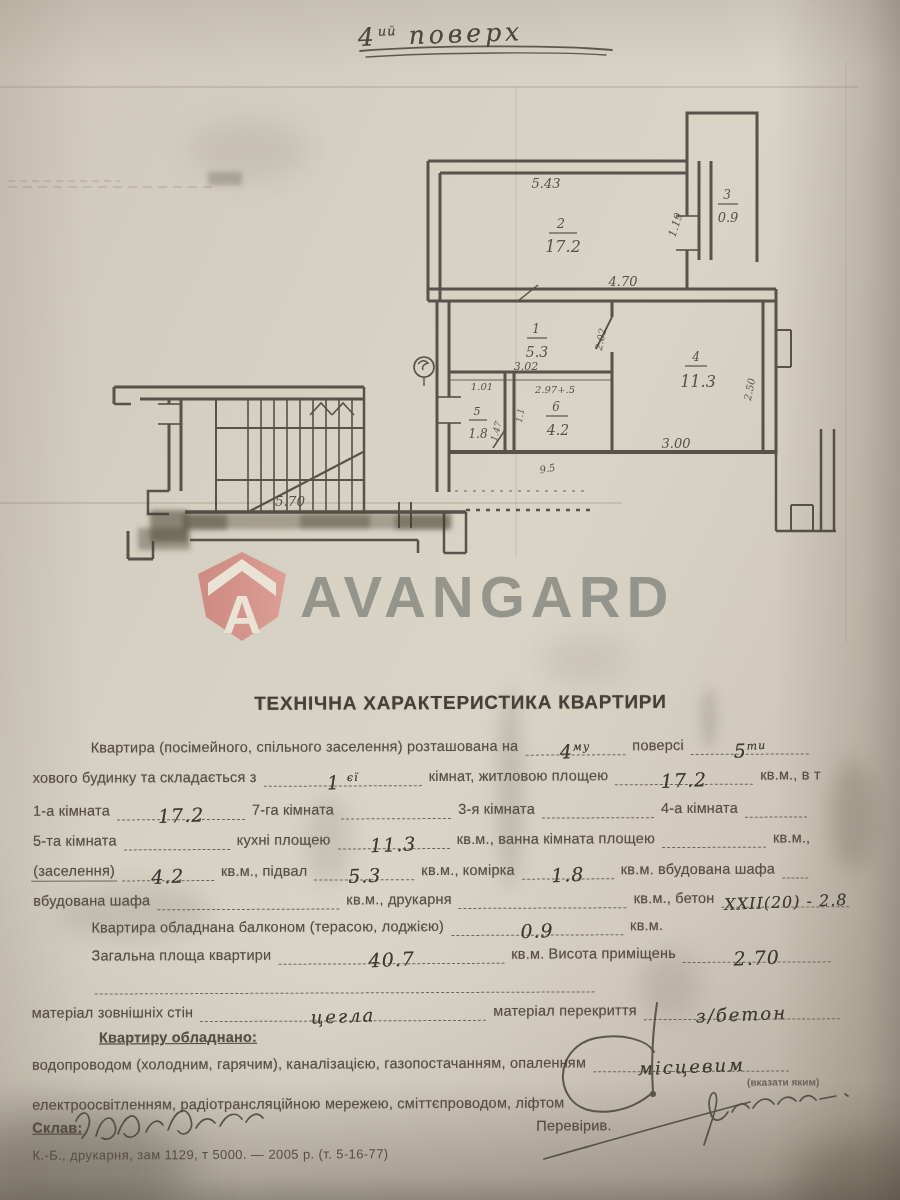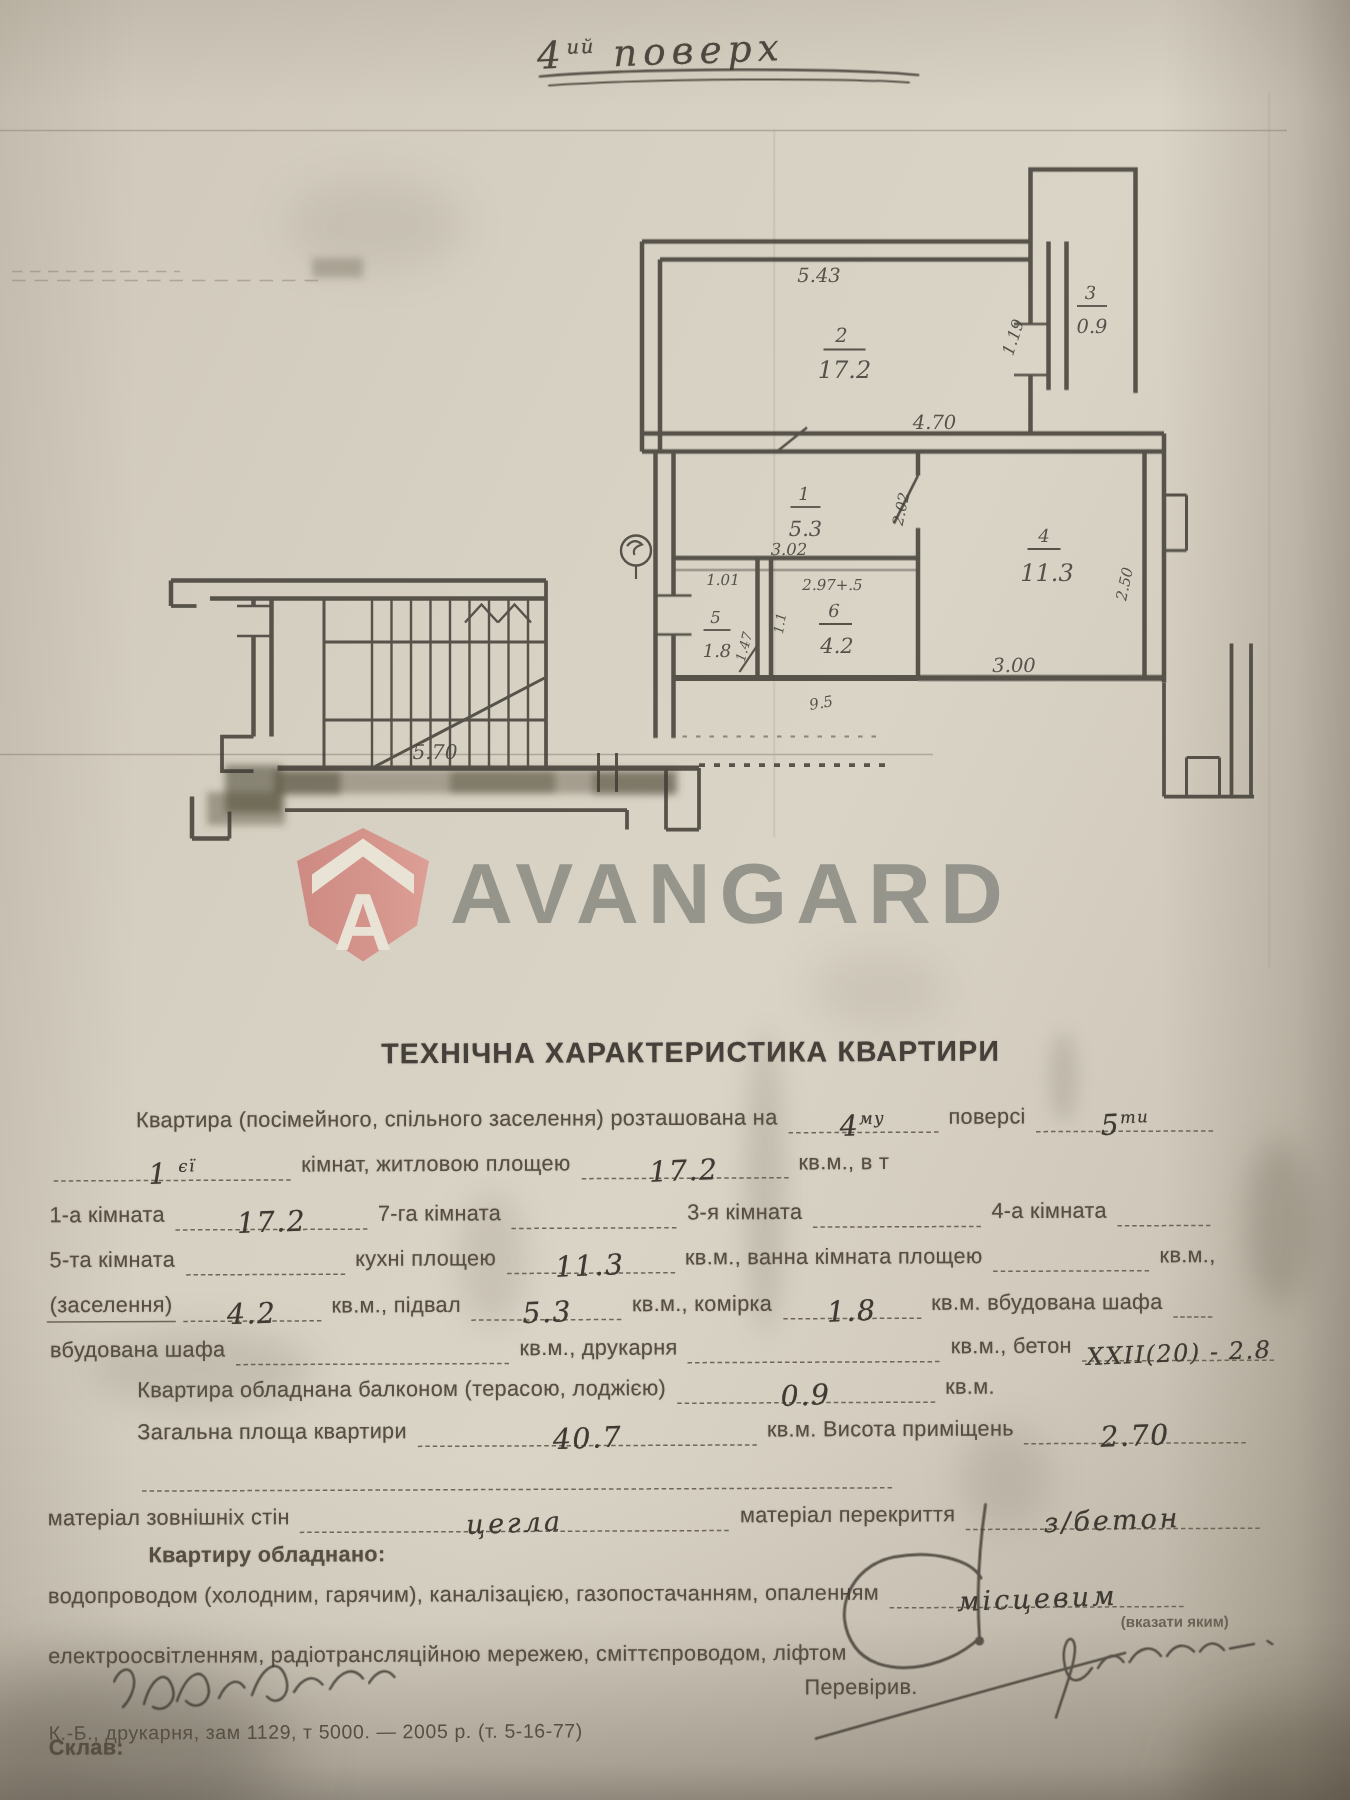--- a/index.html
+++ b/index.html
@@ -49,21 +49,21 @@
   }
   .hw sup{font-size:11px;}
   .hw.small{font-size:16px;}
   .hw.word{font-size:18px;letter-spacing:2px;}
   .form-title{
     position:absolute;left:20px;top:692px;width:880px;text-align:center;
     font-weight:bold;font-size:19px;letter-spacing:.8px;color:#45403a;
     text-shadow:0 0 1px rgba(80,72,60,.5);
   }
   .uword{border-bottom:1.6px solid #6e6758;}
-  .bold{font-weight:bold;}
+  .bold{font-weight:bold;text-decoration:underline;}
   .note-small{position:absolute;font-size:10px;color:#6a6355;font-weight:bold;}
   .footer-print{position:absolute;font-size:13px;color:#564f42;letter-spacing:.4px;}
 </style>
 </head>
 <body>
 
 <div class="photo">
 
   <div class="stain" style="left:497px;top:688px;width:26px;height:200px;background:rgba(100,92,78,.18);filter:blur(8px);z-index:6;"></div>
   <div class="stain" style="left:305px;top:795px;width:46px;height:90px;background:rgba(100,92,78,.14);filter:blur(10px);z-index:6;"></div>
@@ -105,20 +105,21 @@
       <span class="bl" style="width:100px;">
           <span class="hw"><span>4</span><sup>му</sup></span>
         </span>
       <span class="t">поверсі</span>
       <span class="bl" style="width:118px;">
           <span class="hw"><span>5</span><sup>ти</sup></span>
         </span>
     </div>
 
     <div class="row" style="left:30px;top:766px;">
+      <span class="t">хового будинку та складається з</span>
       <span class="bl" style="width:158px;">
           <span class="hw"><span>1</span> <sup>єї</sup></span>
         </span>
       <span class="t">кімнат, житловою площею</span>
       <span class="bl" style="width:138px;">
           <span class="hw">17.2</span>
         </span>
       <span class="t">кв.м., в т</span>
     </div>
 
@@ -218,21 +219,21 @@
       <span class="bl" style="width:196px;">
           <span class="hw word">місцевим</span>
         </span>
     </div>
     <div class="note-small" style="left:745px;top:1078px;">(вказати яким)</div>
 
     <div class="row" style="left:28px;top:1093px;">
       <span class="t">електроосвітленням, радіотрансляційною мережею, сміттєпроводом, ліфтом</span>
     </div>
 
-    <div class="row" style="left:28px;top:1116px;margin-top:38px;">
+    <div class="row" style="left:28px;top:1116px;">
       <span class="t bold">Склав:</span>
     </div>
     <div class="row" style="left:532px;top:1116px;">
       <span class="t">Перевірив.</span>
     </div>
 
     <div class="footer-print" style="left:30px;top:1146px;">К.-Б., друкарня, зам 1129, т 5000. — 2005 р. (т. 5-16-77)</div>
   </div>
 
   <svg class="overlay-svg" width="900" height="1200" viewBox="0 0 900 1200">

